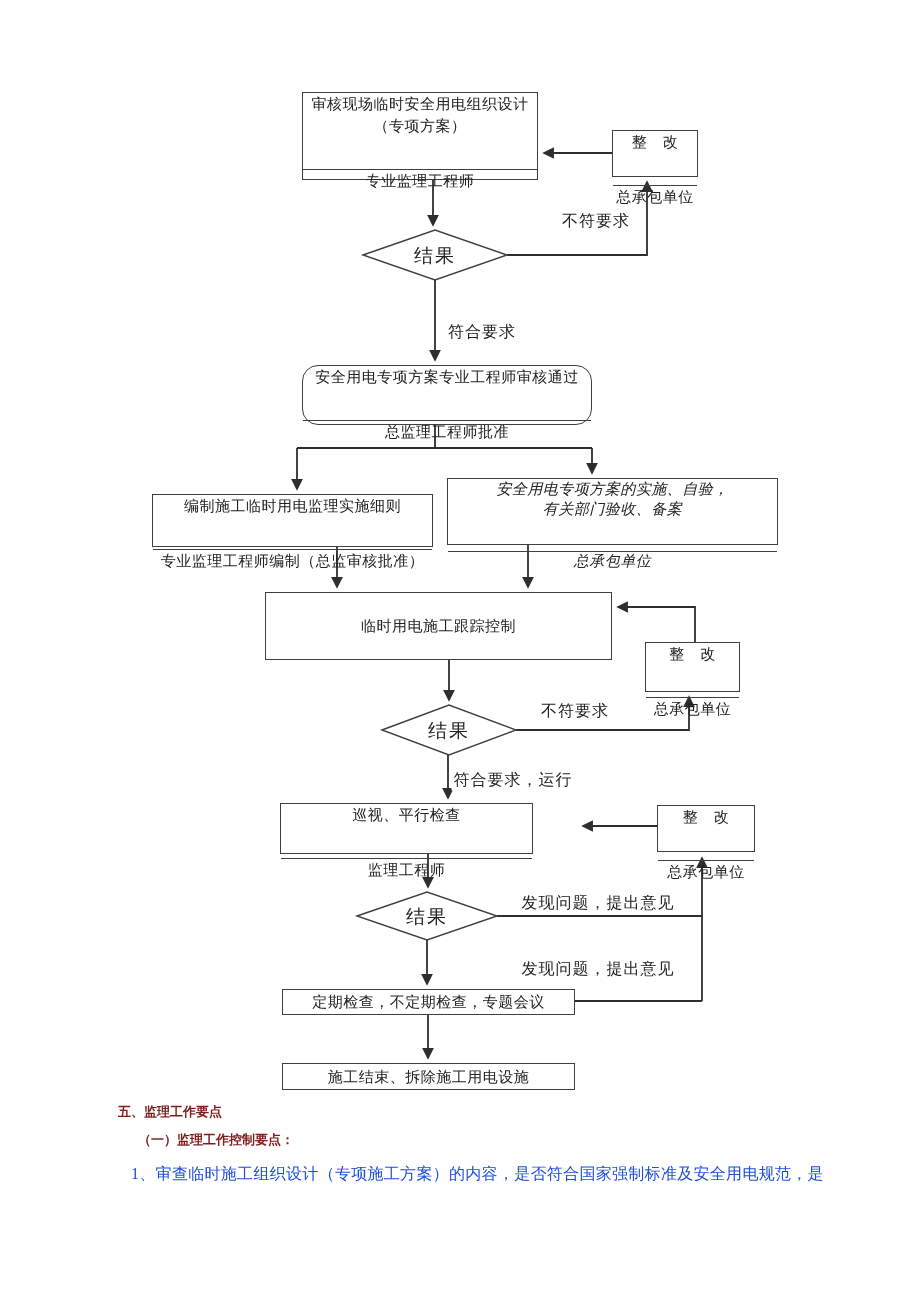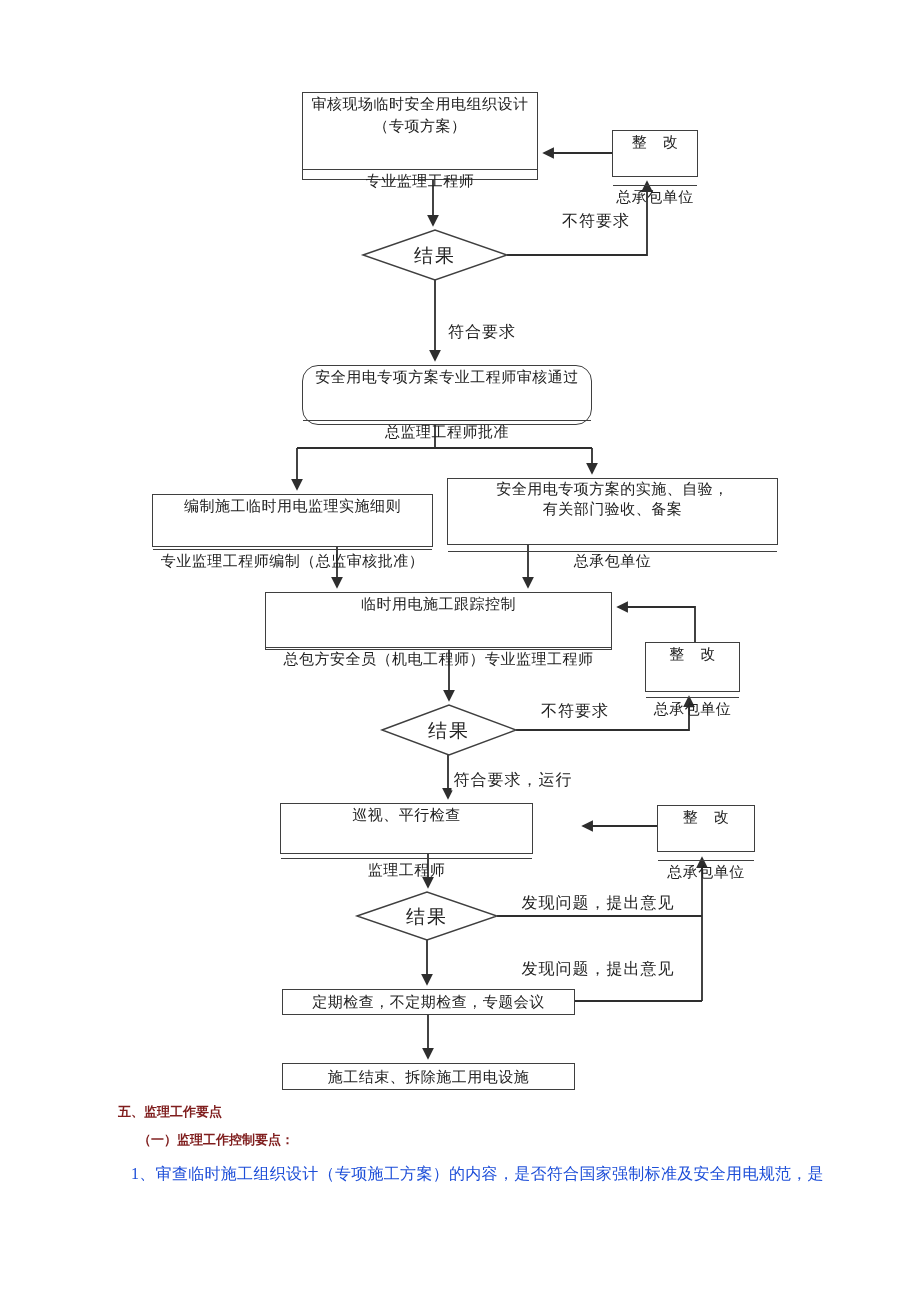--- a/index.html
+++ b/index.html
@@ -94,31 +94,30 @@
   <div class="node" style="left:302px;top:365px;width:290px;height:60px;border-radius:16px;">
     <div class="row">安全用电专项方案专业工程师审核通过</div>
     <div class="row">总监理工程师批准</div>
   </div>
 
   <div class="node" style="left:152px;top:494px;width:281px;height:53px;">
     <div class="row fixed" style="height:28px;">编制施工临时用电监理实施细则</div>
     <div class="row">专业监理工程师编制（总监审核批准）</div>
   </div>
 
-  <div class="node" style="left:447px;top:478px;width:331px;height:67px;">
+  <div class="node" style="left:447px;top:478px;width:331px;height:67px;font-style:italic;">
     <div class="row fixed" style="height:45px;line-height:20px;">
       <div>安全用电专项方案的实施、自验，</div>
       <div>有关部门验收、备案</div>
     </div>
     <div class="row" style="line-height:18px;">总承包单位</div>
   </div>
 
-  <div class="node" style="left:265px;top:592px;width:347px;height:58px;">
+  <div class="node" style="left:265px;top:592px;width:347px;height:68px;">
     <div class="row fixed" style="height:30px;">临时用电施工跟踪控制</div>
-    <div class="row">总包方安全员（机电工程师）专业监理工程师</div>
   </div>
 
   <div class="node" style="left:645px;top:642px;width:95px;height:50px;">
     <div class="row">整　改</div>
     <div class="row">总承包单位</div>
   </div>
 
   <div class="node" style="left:280px;top:803px;width:253px;height:51px;">
     <div class="row fixed" style="height:24px;">巡视、平行检查</div>
     <div class="row">监理工程师</div>

